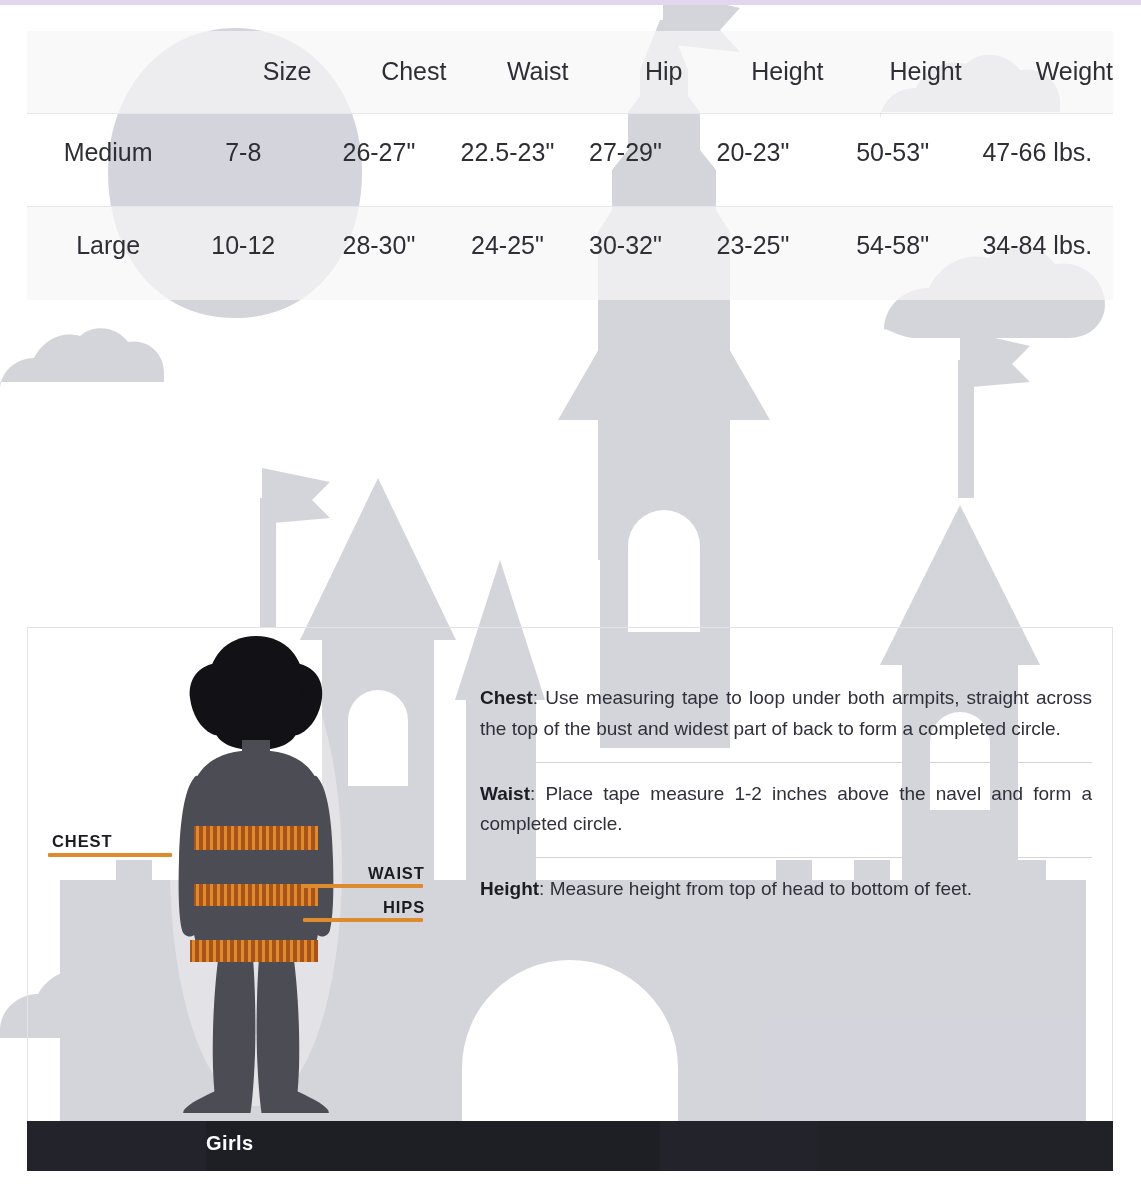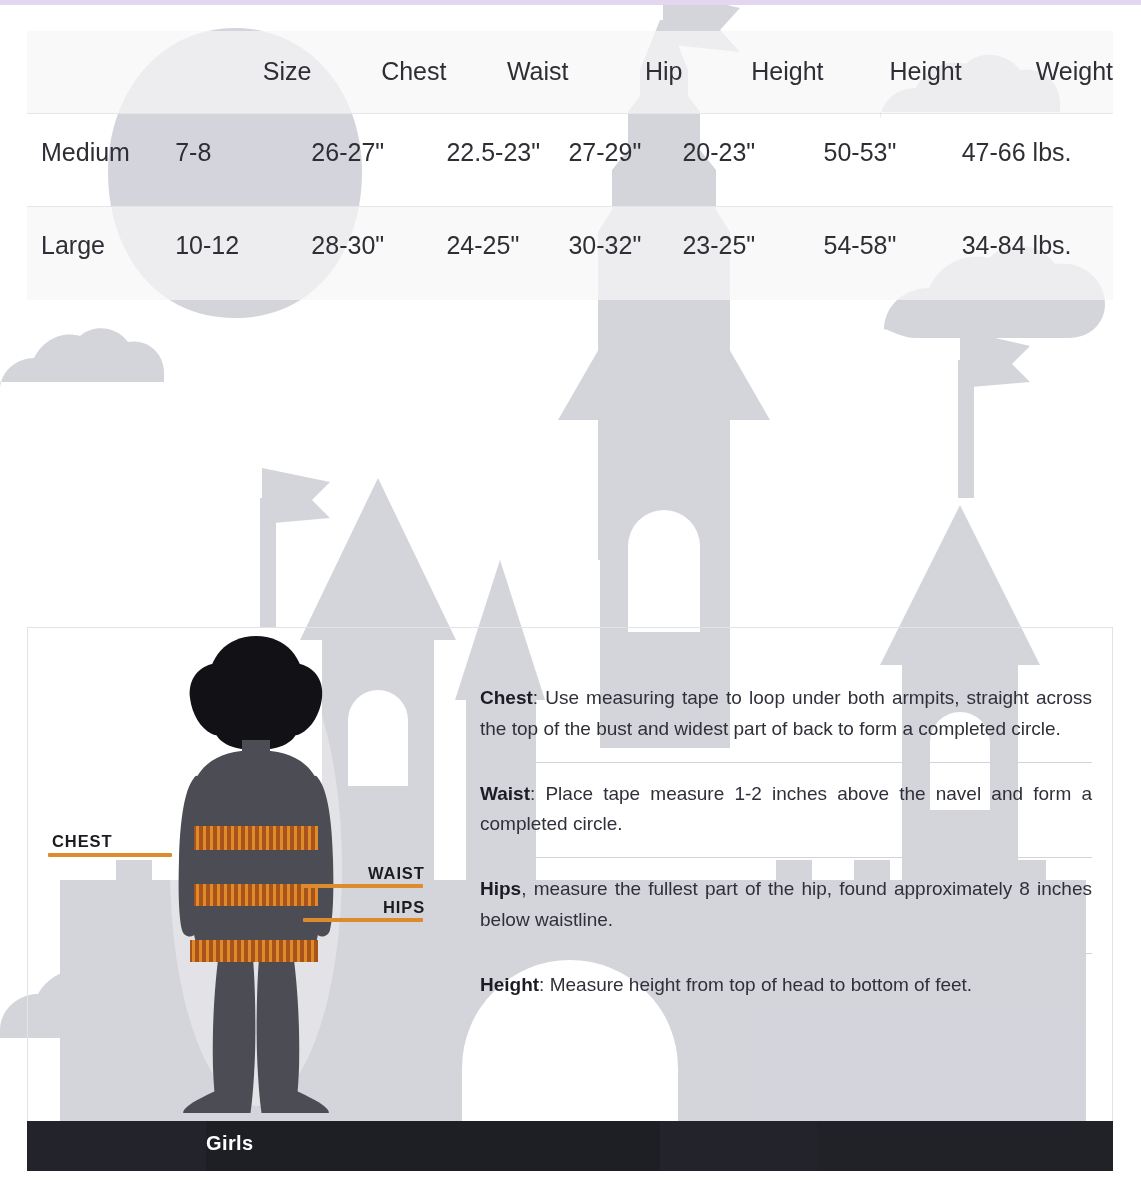--- a/index.html
+++ b/index.html
@@ -65,21 +65,21 @@
   }
   table.size-table th {
     text-align: right;
     font-weight: 400;
     padding: 23px 0 23px 0;
     color: #2e2e35;
     border-bottom: 1px solid #e6e6e9;
     vertical-align: top;
   }
   table.size-table td {
-    text-align: left;
+    text-align: center;
     padding: 21px 0 36px 0;
     color: #2e2e35;
     border-bottom: 1px solid #e6e6e9;
     vertical-align: top;
   }
   table.size-table tbody tr.alt {
     background: rgba(247,247,248,0.72);
   }
   table.size-table tr > *:nth-child(1) { width: 133px; padding-left: 14px; }
   table.size-table tr > *:nth-child(2) { width: 135px; }
@@ -387,21 +387,20 @@
           </g>
         </g>
       </svg>
     </div>
 
     <div class="instructions">
       <div class="instr-block"><b>Chest</b><span>: </span><span>Use measuring tape to loop under both armpits, straight across the top of the bust and widest part of back to form a completed circle.</span></div>
 
       <div class="instr-block"><b>Waist</b><span>: </span><span>Place tape measure 1-2 inches above the navel and form a completed circle.</span></div>
 
-      <div class="instr-block"><b>Hips</b><span>, </span><span>measure the fullest part of the hip, found approximately 8 inches below waistline.</span></div>
 
       <div class="instr-block"><b>Height</b><span>: </span><span>Measure height from top of head to bottom of feet.</span></div>
     </div>
   </div>
 
   <div class="lbl lbl-chest">CHEST</div>
   <div class="rule rule-chest"></div>
 
   <div class="lbl lbl-waist">WAIST</div>
   <div class="rule rule-waist"></div>

